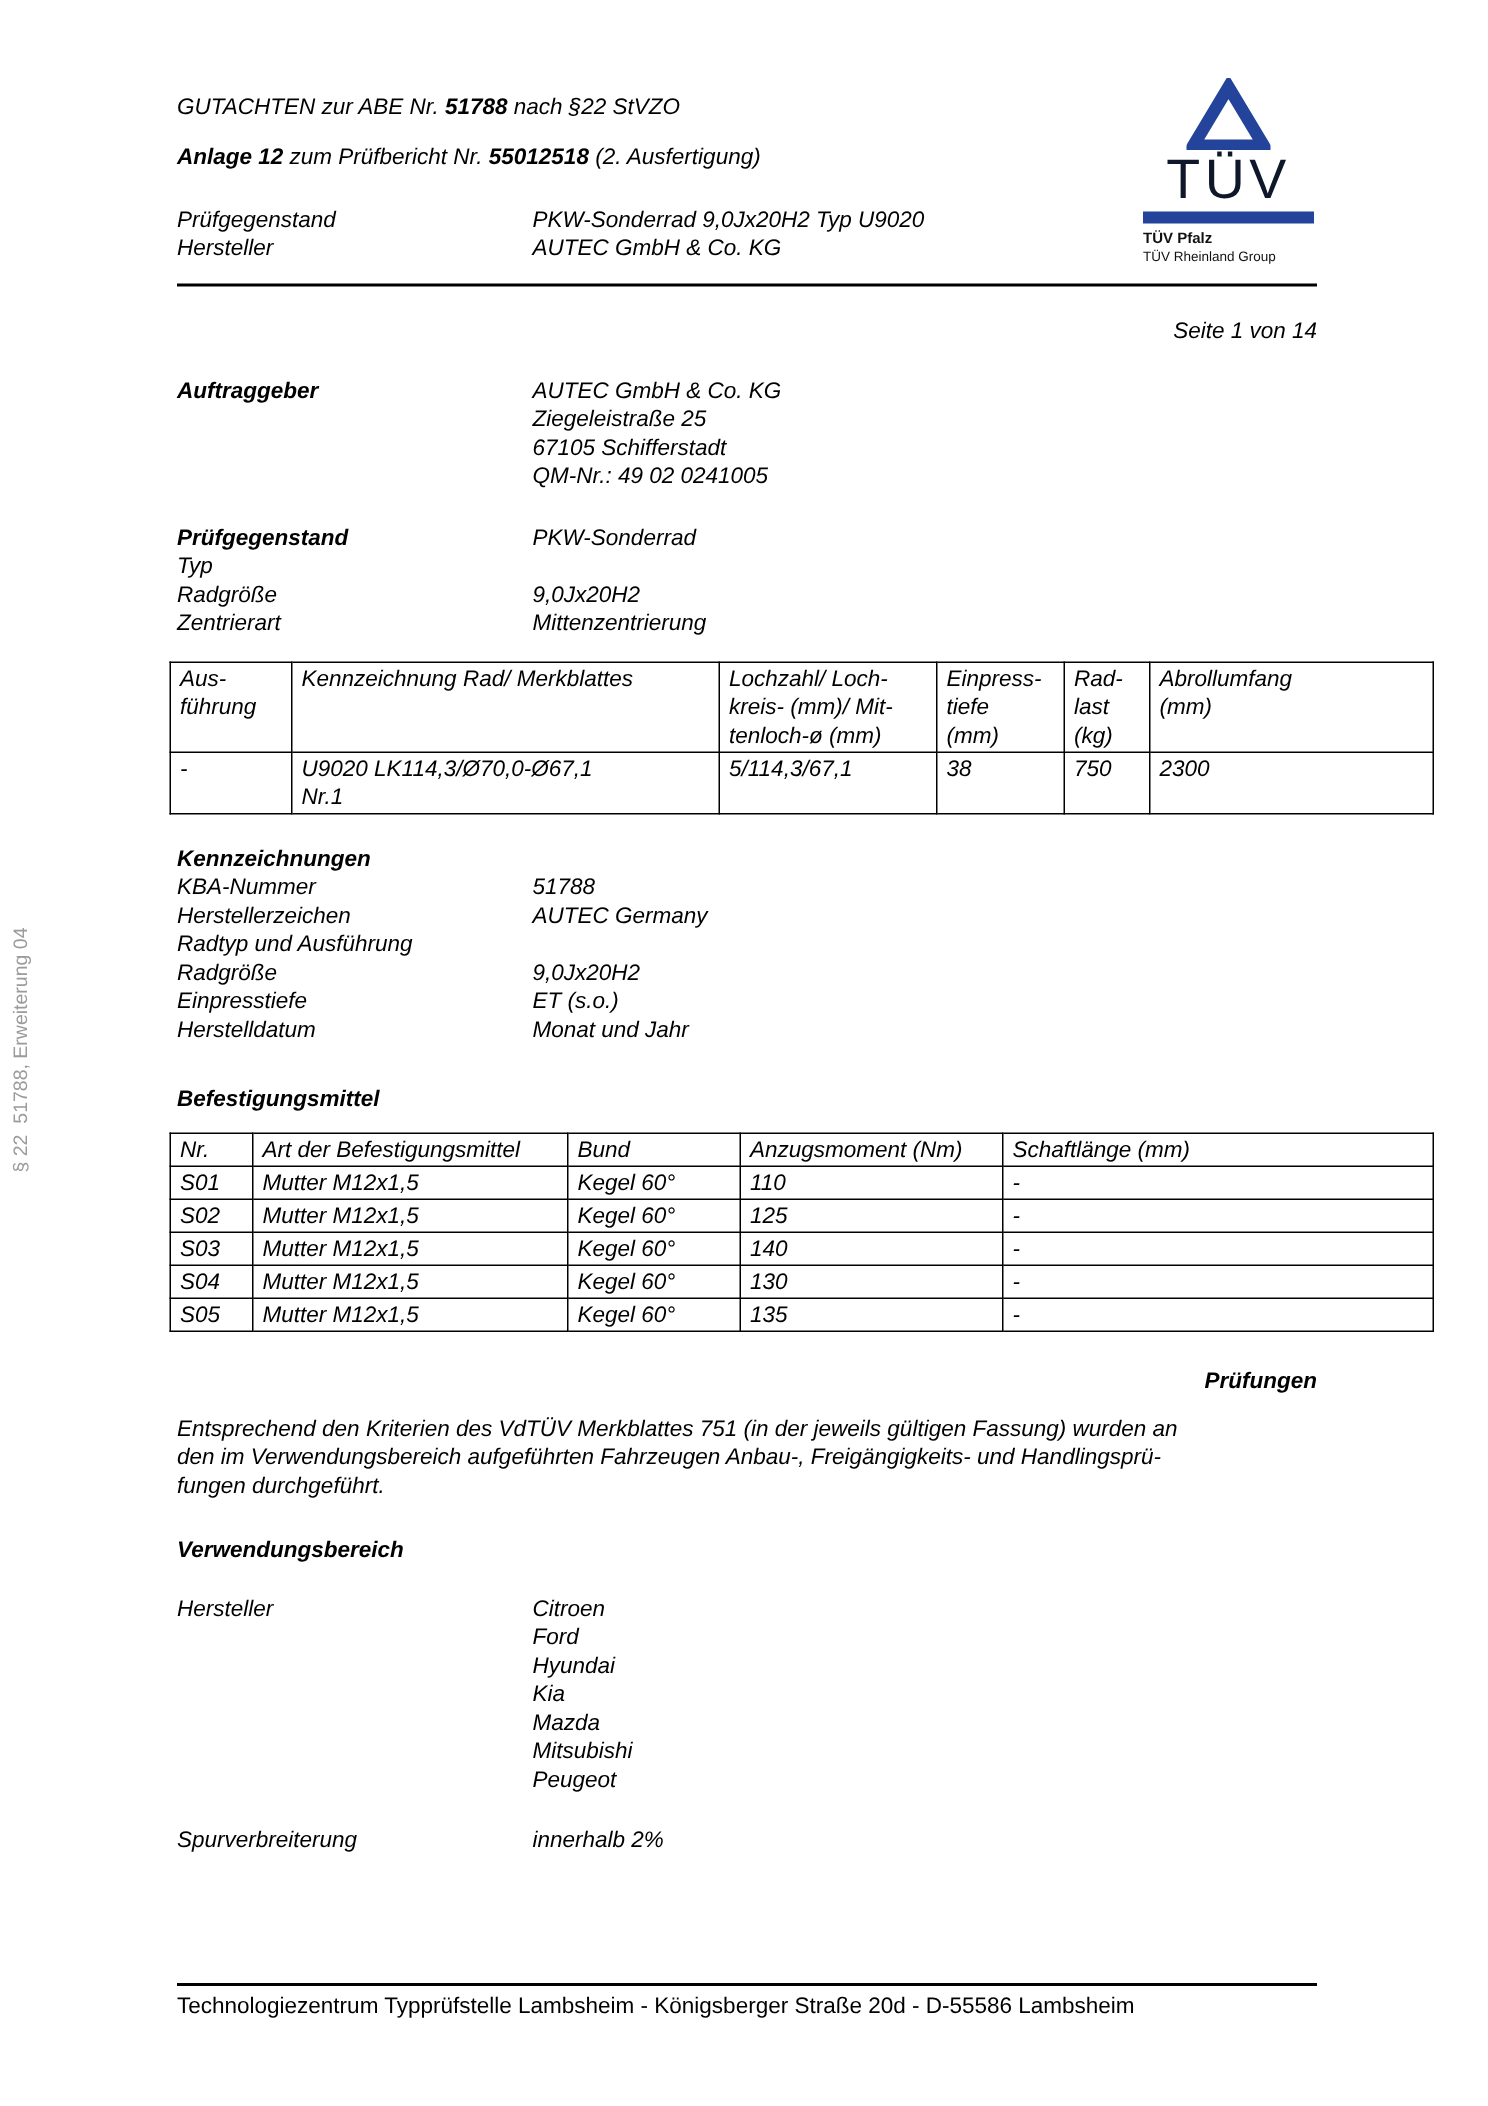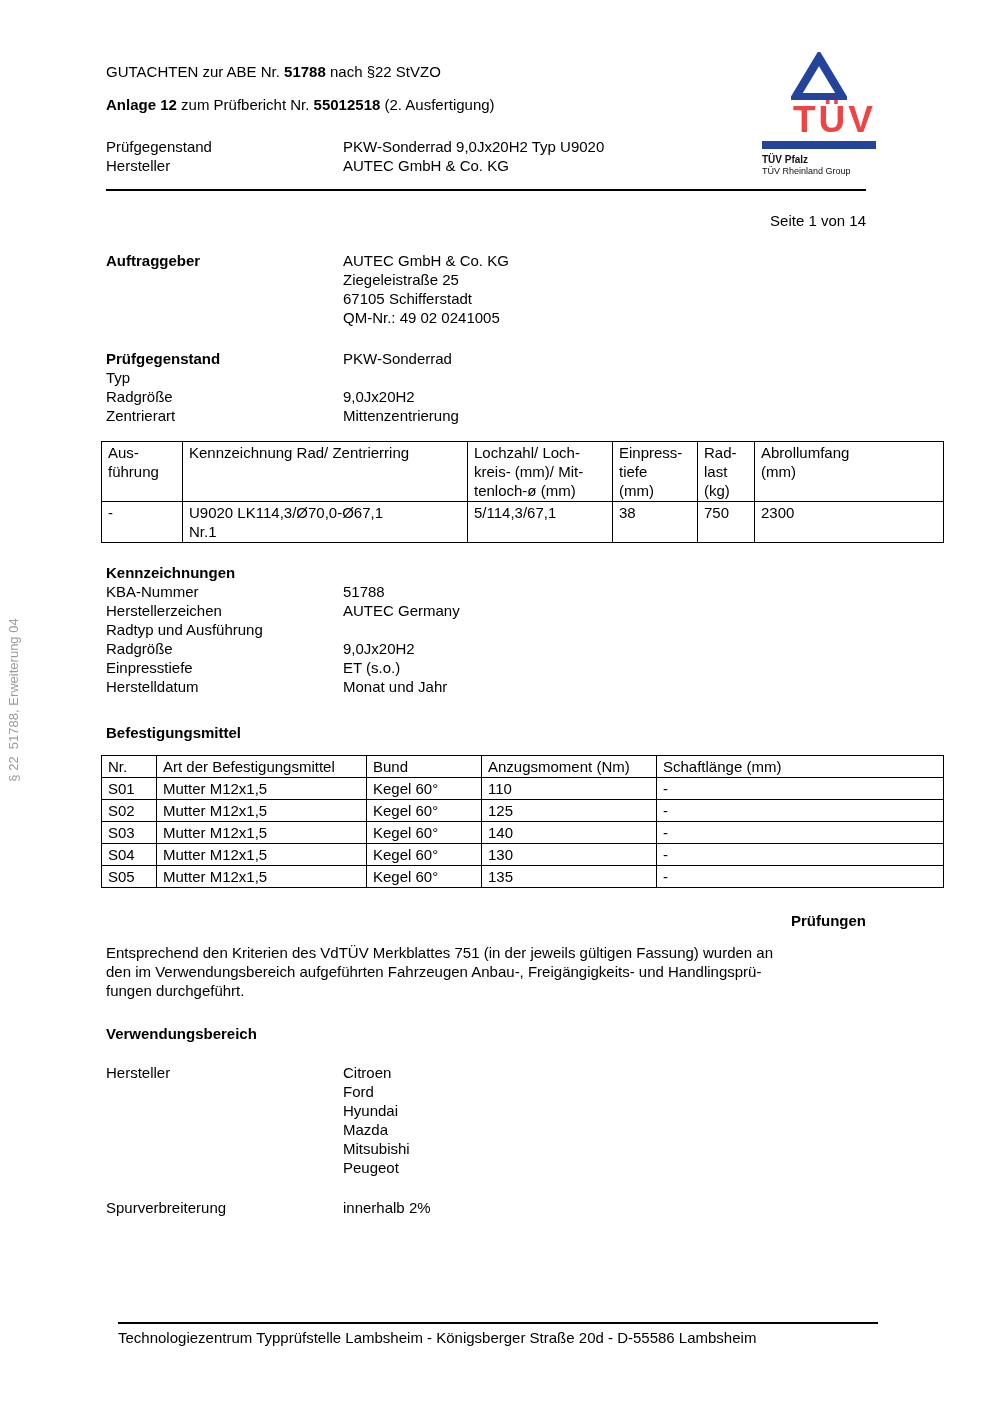--- a/index.html
+++ b/index.html
@@ -2,21 +2,21 @@
 <html style="--logo-blue: #24449c;"><head>
 <meta charset="utf-8">
 <style>
   * { margin:0; padding:0; box-sizing:border-box; }
   html, body { background:#ffffff; }
   .page {
     position:relative; width:992px; height:1404px; background:#ffffff;
     color:#000; font-family:"Liberation Sans","DejaVu Sans",sans-serif;
     font-size:15px; line-height:19px; overflow:hidden;
   }
-  .content { position:absolute; left:106px; top:62px; width:760px; }
+  .content { position:absolute; left:118px; top:62px; width:760px;font-style:italic; }
   .bold { font-weight:bold; }
   .lv { display:flex; }
   .lv > .lbl { flex:0 0 237px; }
   .lv > .val { flex:1; }
 
   .mt-h2 { margin-top:14px; }
   .mt-meta { margin-top:23px; }
   .rule { border-top:2px solid #000; margin-top:14px; }
   .page-indicator { text-align:right; margin-top:20px; }
 
@@ -42,21 +42,21 @@
   .footer { position:absolute; left:118px; top:1322px; width:760px; border-top:2px solid #000; padding-top:4px; }
 
   .side-text {
     position:absolute; left:-101px; top:692px; width:230px; height:16px;
     transform:rotate(-90deg); color:#9b9b9b; font-size:13px; line-height:16px;
     white-space:pre; text-align:center;
   }
 
   .logo { position:absolute; left:762px; top:52px; width:114px; color:var(--logo-blue,#24449c); }
   .logo-triangle { display:block; margin:0 auto; width:56px; height:48px; }
-  .logo-wordmark { color:#ef4444; font-weight:bold; font-size:37px; line-height:38px; letter-spacing:3px; text-align:right; margin-top:1px; }
+  .logo-wordmark { color:#0f172a; font-weight:normal; font-size:37px; line-height:38px; letter-spacing:3px; text-align:center; margin-top:1px; }
   .logo-bar { height:8px; background:var(--logo-blue,#24449c); margin-top:2px; }
   .logo-sub1 { color:#111; font-weight:bold; font-size:10px; line-height:12px; margin-top:5px; }
   .logo-sub2 { color:#111; font-size:9px; line-height:11px; }
 </style>
 </head>
 <body>
 
 <div class="page">
 
   <div class="side-text">§ 22  51788, Erweiterung 04</div>
@@ -125,21 +125,21 @@
           <col style="width:285px">
           <col style="width:145px">
           <col style="width:85px">
           <col style="width:57px">
           <col>
         </colgroup>
       <thead>
         <tr>
           <th>Aus-
 führung</th>
-          <th>Kennzeichnung Rad/ Zentrierring</th>
+          <th>Kennzeichnung Rad/ Merkblattes</th>
           <th>Lochzahl/ Loch-
 kreis- (mm)/ Mit-
 tenloch-ø (mm)</th>
           <th>Einpress-
 tiefe
 (mm)</th>
           <th>Rad-
 last
 (kg)</th>
           <th>Abrollumfang
@@ -250,20 +250,21 @@
 fungen durchgeführt.</div>
 
     <div class="bold sec-verwendung-title">Verwendungsbereich</div>
 
     <div class="lv verwendung-hersteller">
       <div class="lbl">Hersteller</div>
       <div class="val">
         <div>Citroen</div>
         <div>Ford</div>
         <div>Hyundai</div>
+        <div>Kia</div>
         <div>Mazda</div>
         <div>Mitsubishi</div>
         <div>Peugeot</div>
       </div>
     </div>
 
     <div class="lv verwendung-spur">
       <div class="lbl">Spurverbreiterung</div>
       <div class="val">innerhalb 2%</div>
     </div>

